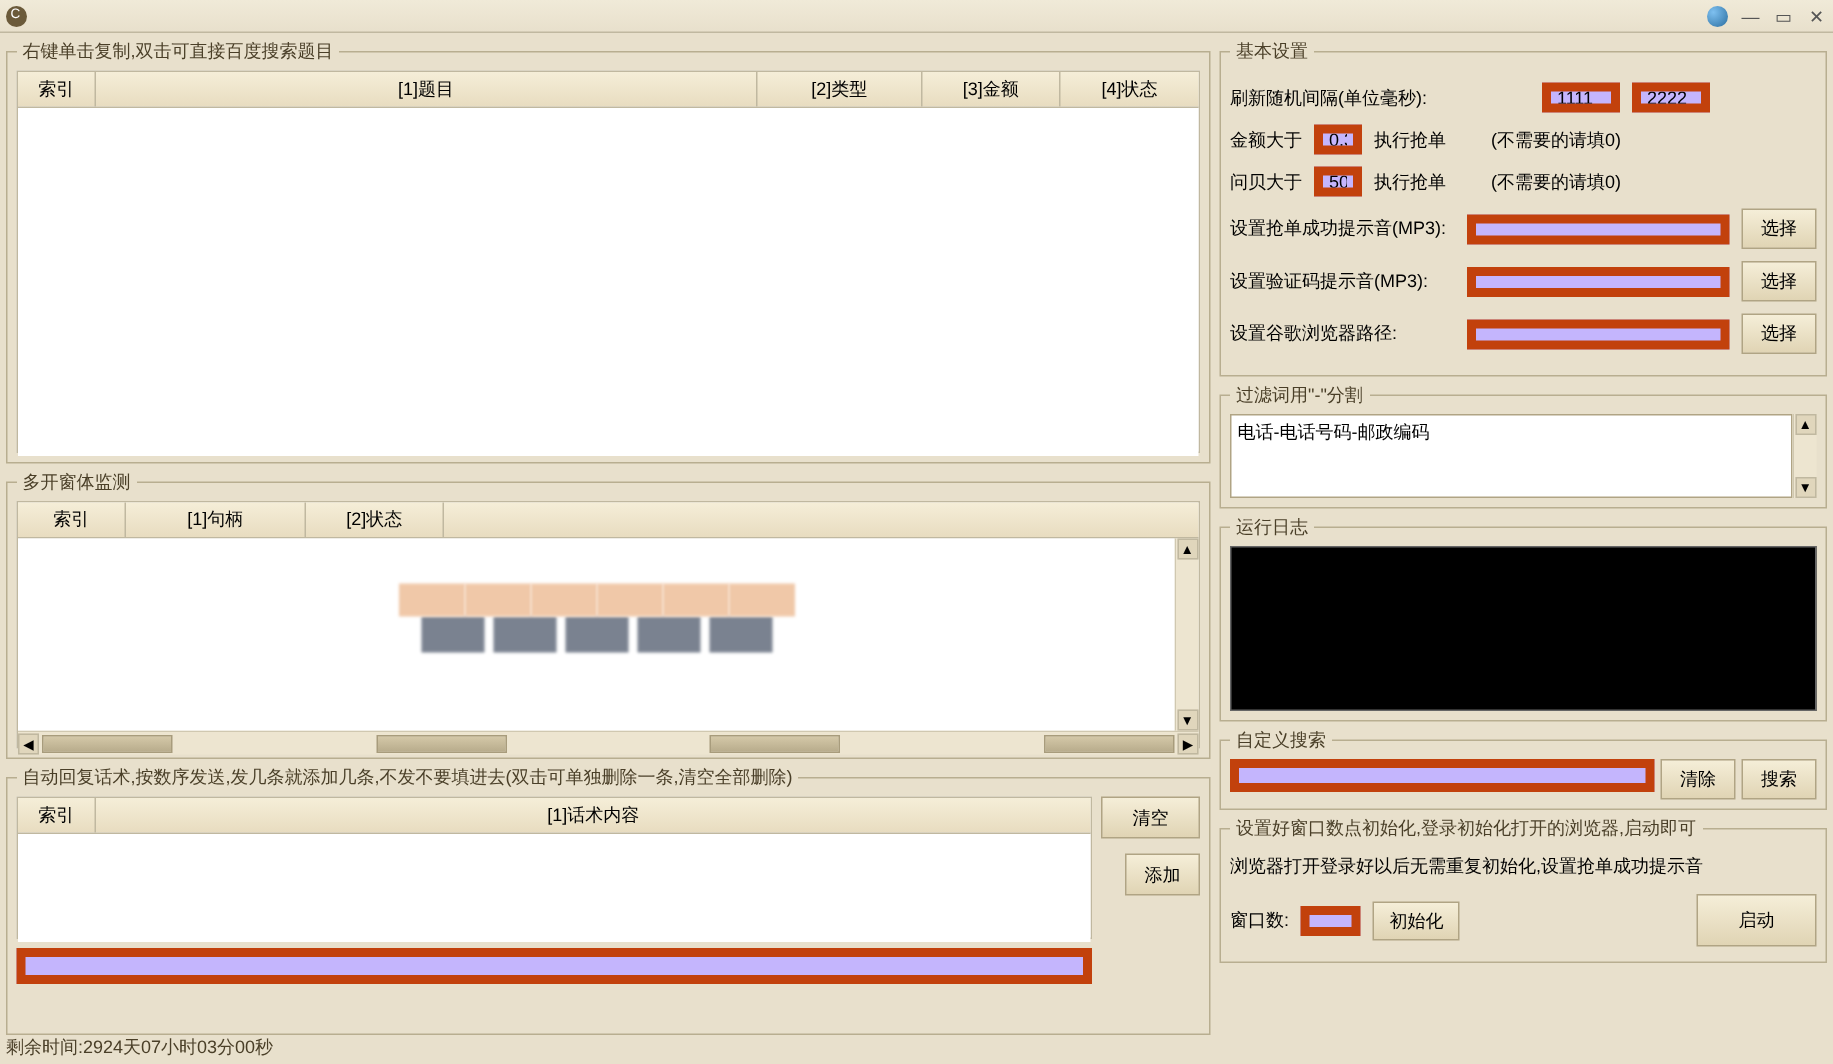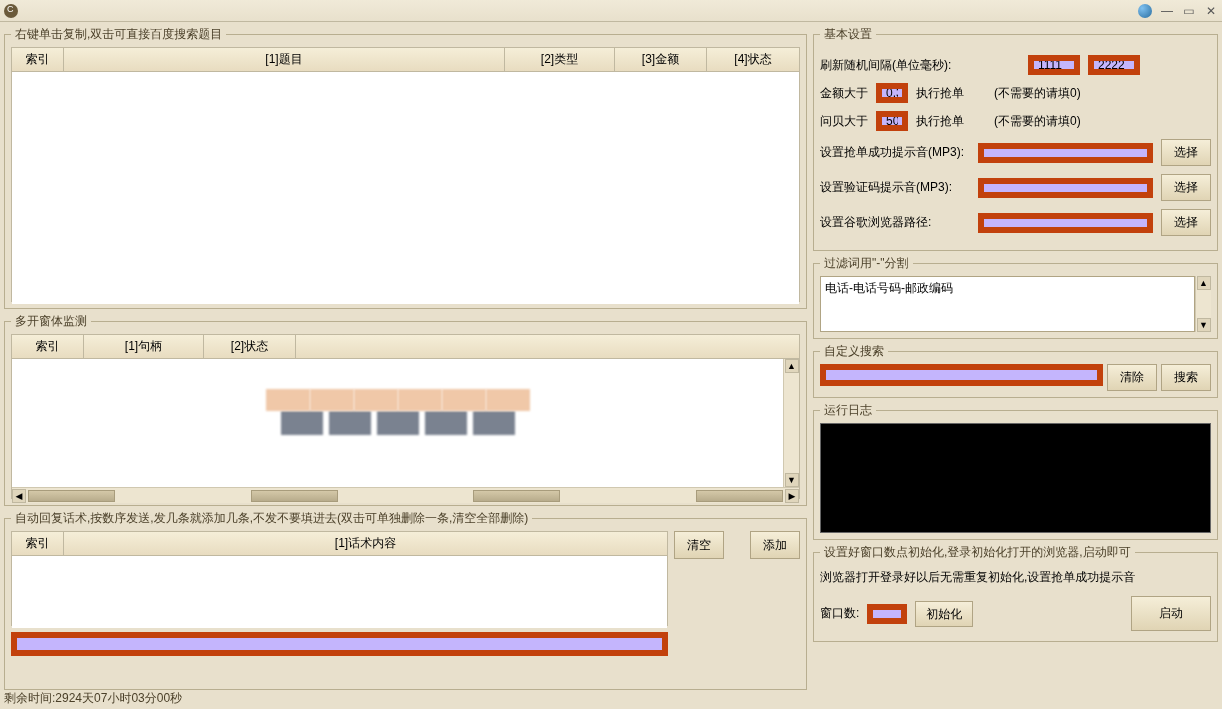--- a/index.html
+++ b/index.html
@@ -196,21 +196,21 @@
         <div style="flex:1;">
           <div class="table-wrap" style="height:95px;">
             <div class="table-head">
               <div class="th" style="width:52px">索引</div>
               <div class="th" style="flex:1;border-right:none">[1]话术内容</div>
             </div>
             <div class="table-body" style="height:72px;"></div>
           </div>
           <input type="text" style="width: 100%; margin-top: 6px; height: 24px;">
         </div>
-        <div style="display:flex;flex-direction:row;gap:10px;padding-bottom:2px;">
+        <div style="display:flex;flex-direction:column;gap:10px;padding-bottom:2px;">
           <button class="btn" style="height:28px;">清空</button>
           <button class="btn" style="height:28px;margin-left:16px;">添加</button>
         </div>
       </div>
     </fieldset>
 
   </div>
 
   <div class="right-col">
 
@@ -260,34 +260,34 @@
       <legend>过滤词用"-"分割</legend>
       <div class="filter-wrap">
         <div class="filter-text">
           <span>电话-电话号码-邮政编码</span>
         </div>
         <div class="scroll-v" style="height:56px;">
           <div class="arrow">▲</div>
           <div class="arrow">▼</div>
         </div>
       </div>
+    </fieldset>
+
+    <fieldset>
+      <legend>运行日志</legend>
+      <div class="log-box"></div>
     </fieldset>
 
     <fieldset>
       <legend>自定义搜索</legend>
       <div style="display:flex;gap:4px;">
         <input type="text" style="flex: 1 1 0%; height: 22px;">
         <button class="btn">清除</button>
         <button class="btn">搜索</button>
       </div>
-    </fieldset>
-
-    <fieldset>
-      <legend>运行日志</legend>
-      <div class="log-box"></div>
     </fieldset>
 
     <fieldset>
       <legend>设置好窗口数点初始化,登录初始化打开的浏览器,启动即可</legend>
       <div class="row" style="margin:4px 0 10px 0;">
         <span class="label">浏览器打开登录好以后无需重复初始化,设置抢单成功提示音</span>
       </div>
       <div class="row" style="margin-bottom:4px;">
         <span class="label">窗口数:</span>
         <input type="text" style="width: 40px;">

